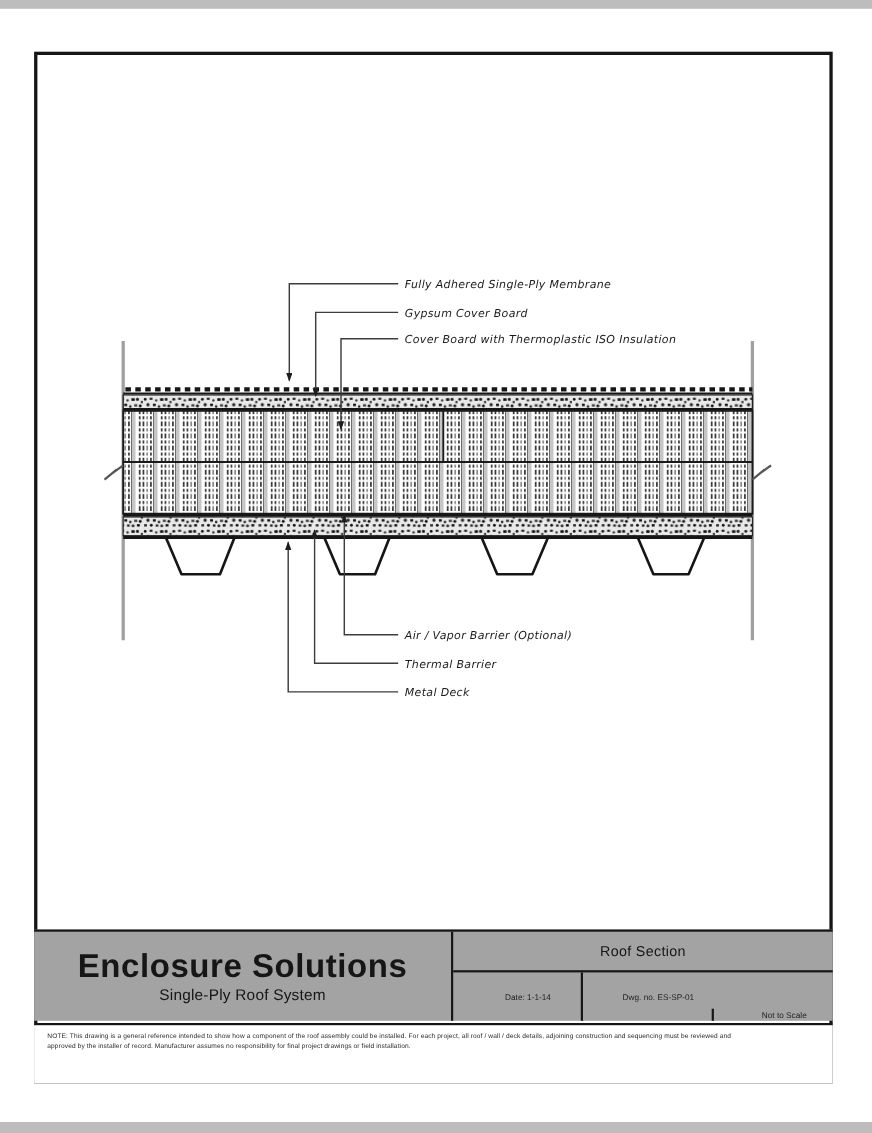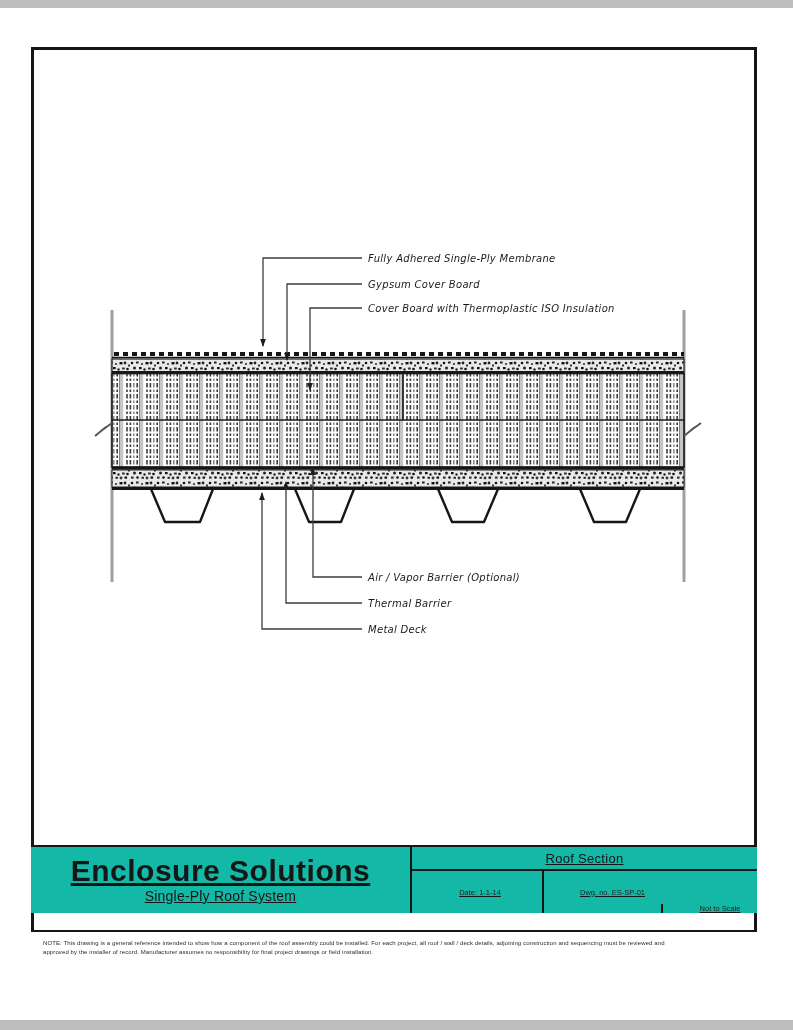--- a/index.html
+++ b/index.html
@@ -5,34 +5,34 @@
   html,body{margin:0;padding:0;background:#ffffff;}
   .sheet{position:relative;width:793px;height:1030px;background:#ffffff;overflow:hidden;
          font-family:"Liberation Sans", sans-serif;color:#161616;}
   .scan-edge{position:absolute;left:0;width:793px;background:#bdbdbd;}
   .scan-edge.top{top:0;height:8px;}
   .scan-edge.bottom{bottom:0;height:10px;}
   .outer-border{position:absolute;left:31px;top:47px;width:726px;height:938px;
                 border:3px solid #161616;box-sizing:border-box;}
   svg{position:absolute;left:0;top:0;}
   
-  .title-block{position:absolute;left:31px;top:845px;width:726px;height:68px;
-               box-sizing:border-box;border-top:2.5px solid #161616;display:flex;background:#14b8a6;text-decoration:underline;}
+  .title-block{position:absolute;left:31px;top:845px;width:726px;height:83px;
+               box-sizing:border-box;border-top:2.5px solid #161616;display:flex;background:#a3a3a3;}
   .tb-left{width:381px;box-sizing:border-box;border-right:2.5px solid #161616;
            display:flex;flex-direction:column;align-items:center;justify-content:center;gap:2px;}
   .tb-company{font-size:30px;font-weight:bold;letter-spacing:.5px;line-height:1;}
   .tb-system{font-size:14px;letter-spacing:.2px;}
   .tb-right{flex:1;display:flex;flex-direction:column;}
   .tb-title-cell{height:37px;box-sizing:border-box;border-bottom:2.5px solid #161616;
                  display:flex;align-items:center;justify-content:center;font-size:13px;letter-spacing:.3px;}
   .tb-row{flex:1;display:flex;}
   .tb-cell{box-sizing:border-box;display:flex;align-items:center;justify-content:center;
            font-size:7.5px;color:#222;padding-left:20px;}
   .tb-cell.date{width:116px;}
-  .tb-cell.dwg{width:119px;border-left:2.5px solid #161616;margin-left:14px;}
+  .tb-cell.dwg{width:119px;border-left:2.5px solid #161616;}
   .tb-cell.scale{flex:1;border-left:2.5px solid #161616;margin-top:33px;}
   
   .note-box{position:absolute;left:31px;top:930px;width:726px;height:55px;box-sizing:border-box;
             border-top:2.5px solid #161616;padding:7px 12px;background:#fff;}
   .note-line{font-size:6px;line-height:1.55;color:#2b2b2b;letter-spacing:.1px;}
 </style>
 </head>
 <body>
 
 <div class="sheet">

